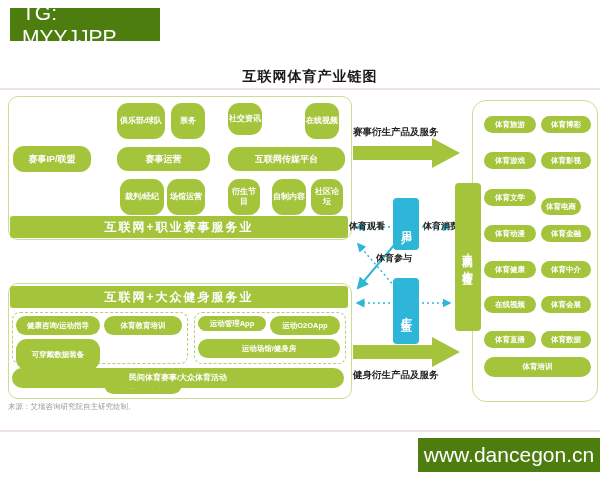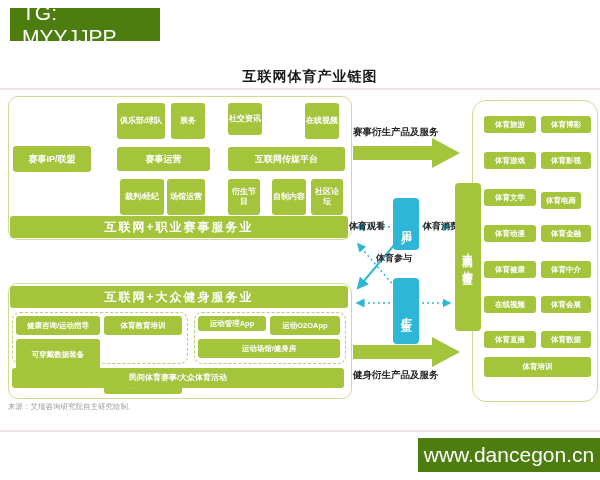--- a/index.html
+++ b/index.html
@@ -3,21 +3,21 @@
 <meta charset="utf-8">
 <style>
   html,body{margin:0;padding:0;}
   body{font-family:"Liberation Sans","DejaVu Sans",sans-serif;background:#fff;}
   #stage{position:relative;width:600px;height:480px;background:#fff;overflow:hidden;}
   .absl{position:absolute;}
   .badge{background:#4d7c0f;color:#fff;display:flex;align-items:center;padding:0 12px;box-sizing:border-box;}
   .title{font-weight:bold;color:#1a1a1a;font-size:14px;text-align:center;letter-spacing:1px;}
   .cont{border:1px solid #ccdd92;border-radius:10px;background:#fff;}
   .gbox{background:#a4c43c;color:#fff;font-weight:bold;display:flex;align-items:center;
-        justify-content:center;text-align:center;border-radius:3px;box-sizing:border-box;}
+        justify-content:center;text-align:center;border-radius:11px;box-sizing:border-box;}
   .gbar{background:#a4c43c;color:#fff;font-weight:bold;display:flex;align-items:center;
         justify-content:center;font-size:12px;border-radius:3px;letter-spacing:2px;}
   .t8{font-size:8px;line-height:1.3;padding:1px;}
   .t9{font-size:9px;}
   .t75{font-size:7.5px;}
   .dashgrp{border:1px dashed #b7cf6e;border-radius:8px;}
   .bluebox{background:#2eb6d9;color:#fff;font-weight:bold;border-radius:4px;
            display:flex;align-items:center;justify-content:center;
            writing-mode:vertical-rl;text-orientation:upright;font-size:11px;letter-spacing:2px;}
   .vbar{background:#a4c43c;color:#fff;font-weight:bold;border-radius:4px;
@@ -118,21 +118,21 @@
   <div class="absl lbl" style="left:353px;top:369px;font-size:9.5px;">健身衍生产品及服务</div>
 
   <div class="absl cont" style="left:472px;top:100px;width:124px;height:300px;border-radius:14px;"></div>
   <div class="absl vbar" style="left:455px;top:183px;width:26px;height:148px;">互联网+体育衍生</div>
 
   <div class="absl gbox t75" style="left:484px;top:116px;width:52px;height:17px;">体育旅游</div>
   <div class="absl gbox t75" style="left:541px;top:116px;width:50px;height:17px;">体育博彩</div>
   <div class="absl gbox t75" style="left:484px;top:152px;width:52px;height:17px;">体育游戏</div>
   <div class="absl gbox t75" style="left:541px;top:152px;width:50px;height:17px;">体育影视</div>
   <div class="absl gbox t75" style="left:484px;top:189px;width:52px;height:17px;text-align:right;">体育文学</div>
-  <div class="absl gbox t75" style="left:541px;top:192px;width:40px;height:17px;">体育电商</div>
+  <div class="absl gbox t75" style="left:541px;top:198px;width:40px;height:17px;">体育电商</div>
   <div class="absl gbox t75" style="left:484px;top:225px;width:52px;height:17px;">体育动漫</div>
   <div class="absl gbox t75" style="left:541px;top:225px;width:50px;height:17px;">体育金融</div>
   <div class="absl gbox t75" style="left:484px;top:261px;width:52px;height:17px;">体育健康</div>
   <div class="absl gbox t75" style="left:541px;top:261px;width:50px;height:17px;">体育中介</div>
   <div class="absl gbox t75" style="left:484px;top:296px;width:52px;height:17px;">在线视频</div>
   <div class="absl gbox t75" style="left:541px;top:296px;width:50px;height:17px;">体育会展</div>
   <div class="absl gbox t75" style="left:484px;top:331px;width:52px;height:17px;">体育直播</div>
   <div class="absl gbox t75" style="left:541px;top:331px;width:50px;height:17px;text-align:center;">体育数据</div>
   <div class="absl gbox t75" style="left:484px;top:357px;width:107px;height:20px;">体育培训</div>
 

